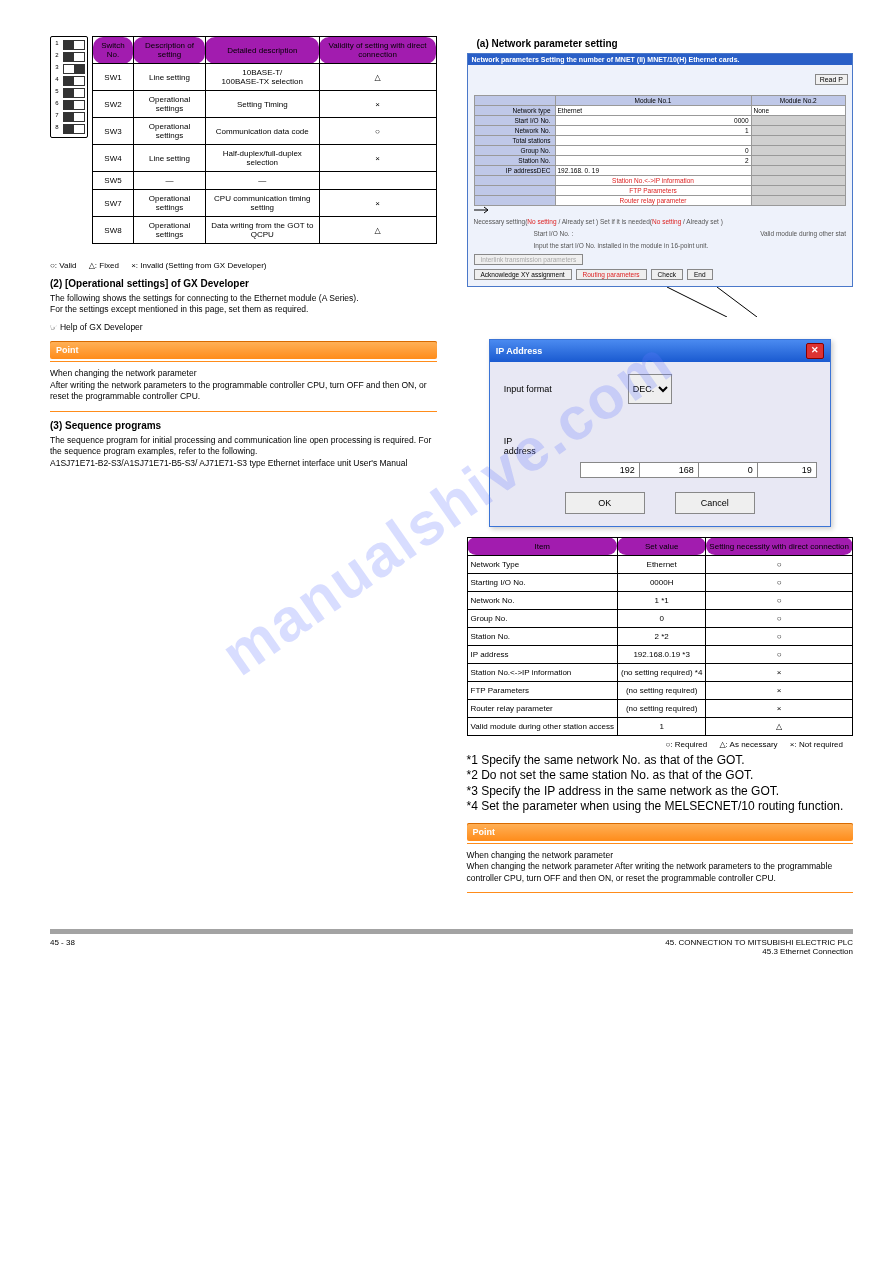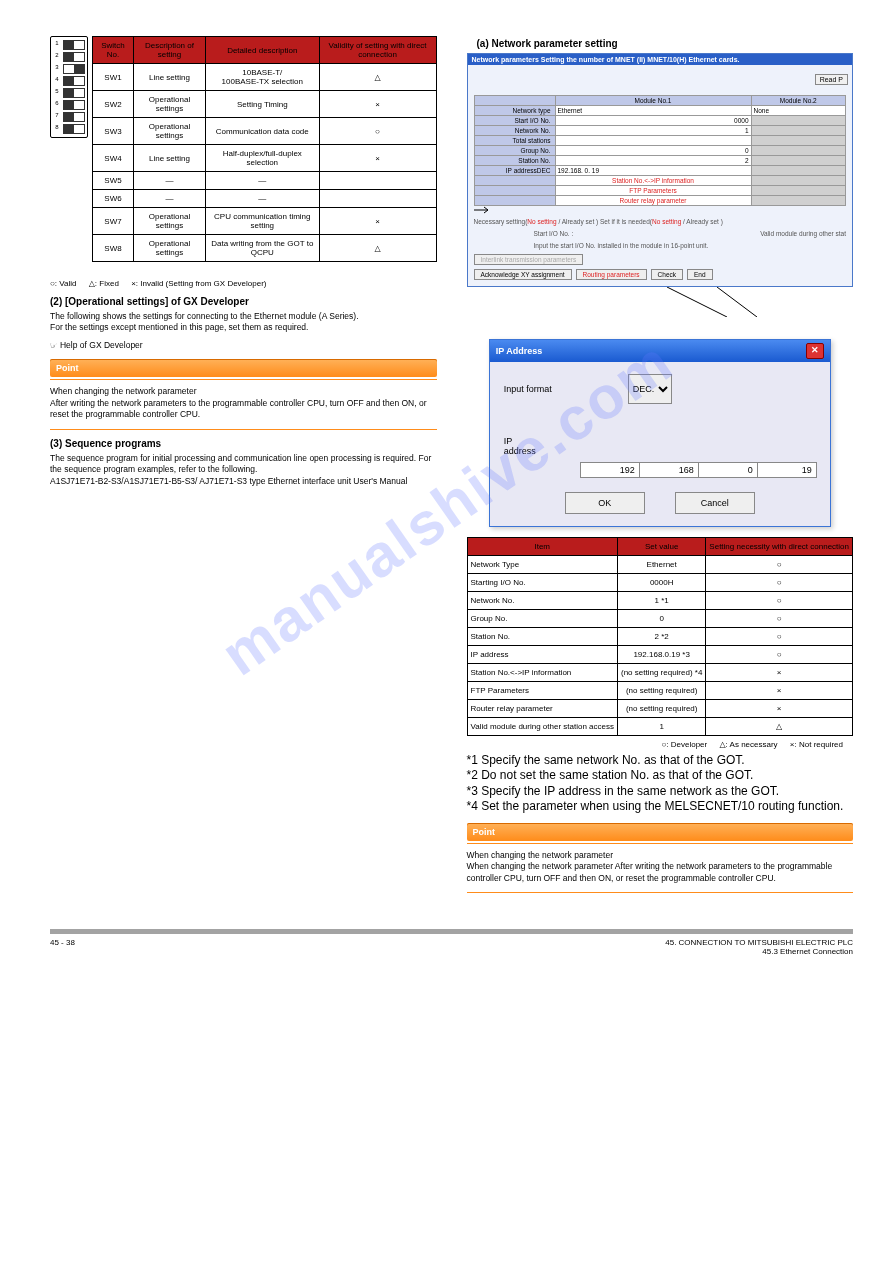--- a/index.html
+++ b/index.html
@@ -53,22 +53,23 @@
     width: 100%;
     font-size: 8px;
   }
   table.data th, table.data td {
     border: 1px solid #000;
     padding: 4px 3px;
     text-align: center;
     vertical-align: middle;
   }
   table.data th {
-    background: #b91c1c;
+    background: #a21caf;
     font-weight: normal;
+    border-radius: 10px;
   }
   .legend {
     font-size: 8px;
     margin-top: 4px;
   }
   .legend span {
     margin-right: 10px;
   }
   .point-banner {
     background: linear-gradient(#ffb25a,#ff8c1a);
@@ -404,26 +405,20 @@
                 <td style="white-space: pre-line;">Half-duplex/full-duplex selection</td>
                 <td style="white-space: pre-line;">×</td>
               </tr>
               <tr>
                 <td style="white-space: pre-line;">SW5</td>
                 <td style="white-space: pre-line;">—</td>
                 <td style="white-space: pre-line;">—</td>
                 <td style="white-space: pre-line;"></td>
               </tr>
               <tr>
-                <td style="white-space: pre-line;">SW6</td>
-                <td style="white-space: pre-line;">—</td>
-                <td style="white-space: pre-line;">—</td>
-                <td style="white-space: pre-line;"></td>
-              </tr>
-              <tr>
                 <td style="white-space: pre-line;">SW7</td>
                 <td style="white-space: pre-line;">Operational settings</td>
                 <td style="white-space: pre-line;">CPU communication timing setting</td>
                 <td style="white-space: pre-line;">×</td>
               </tr>
               <tr>
                 <td style="white-space: pre-line;">SW8</td>
                 <td style="white-space: pre-line;">Operational settings</td>
                 <td style="white-space: pre-line;">Data writing from the GOT to QCPU</td>
                 <td style="white-space: pre-line;">△</td>
@@ -648,21 +643,21 @@
               <td style="text-align: center;">×</td>
             </tr>
             <tr>
               <td style="text-align: left;">Valid module during other station access</td>
               <td style="text-align: center;">1</td>
               <td style="text-align: center;">△</td>
             </tr>
           </tbody>
       </table>
       <div class="legend" style="text-align:right">
-        <span>○: Developer</span>
+        <span>○: Required</span>
         <span>△: As necessary</span>
         <span>×: Not required</span>
       </div>
 
       <div class="tiny" style="margin-top:4px">
         <div>*1  Specify the same network No. as that of the GOT.</div>
         <div>*2  Do not set the same station No. as that of the GOT.</div>
         <div>*3  Specify the IP address in the same network as the GOT.</div>
         <div>*4  Set the parameter when using the MELSECNET/10 routing function.</div>
       </div>

